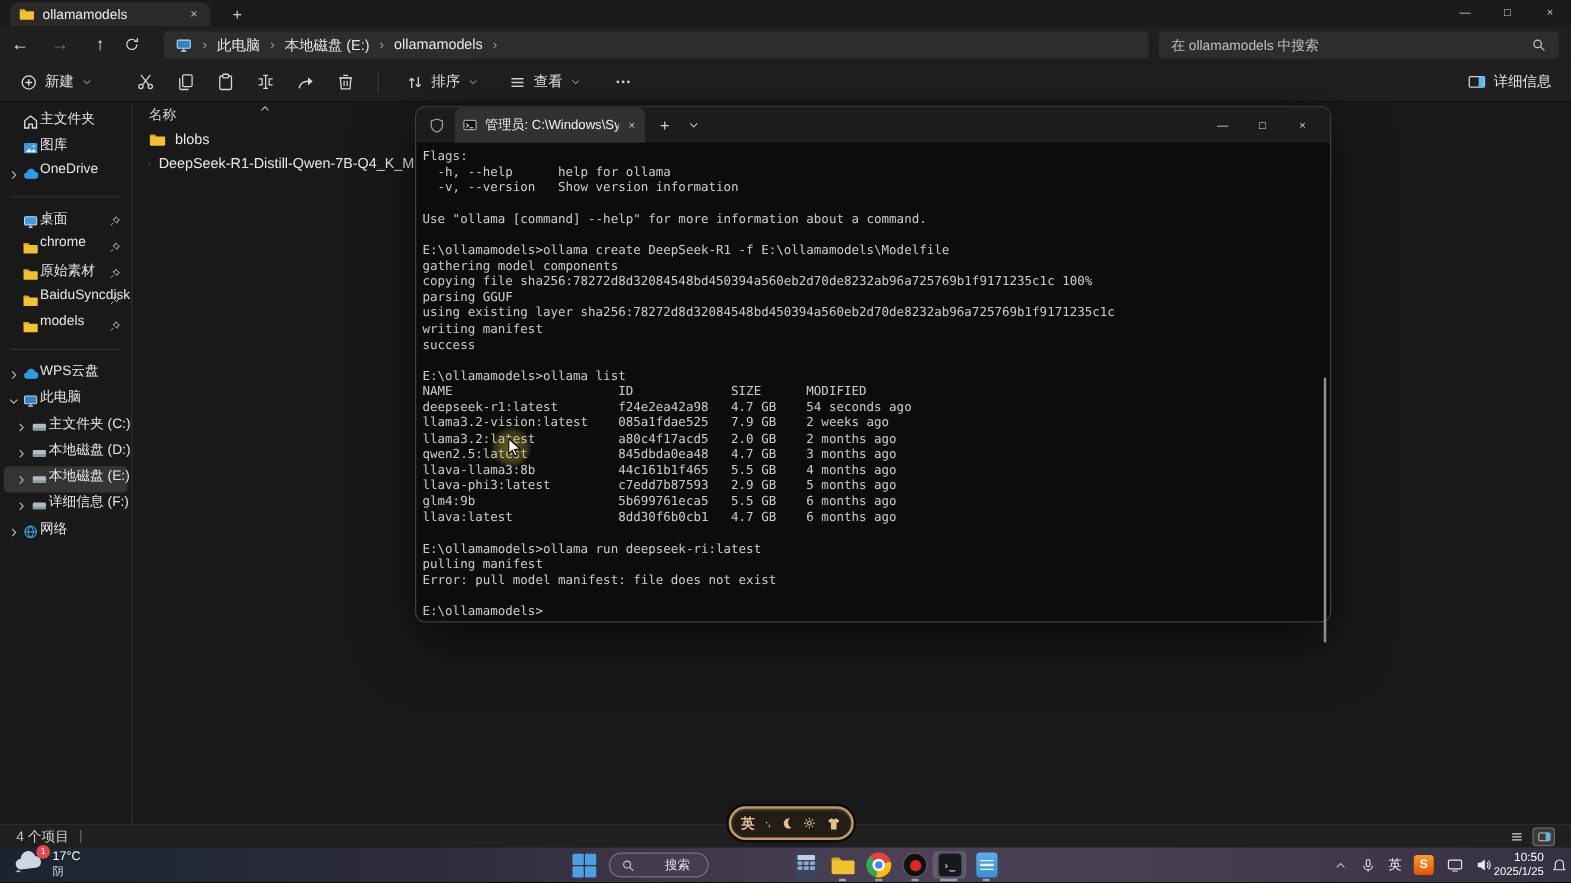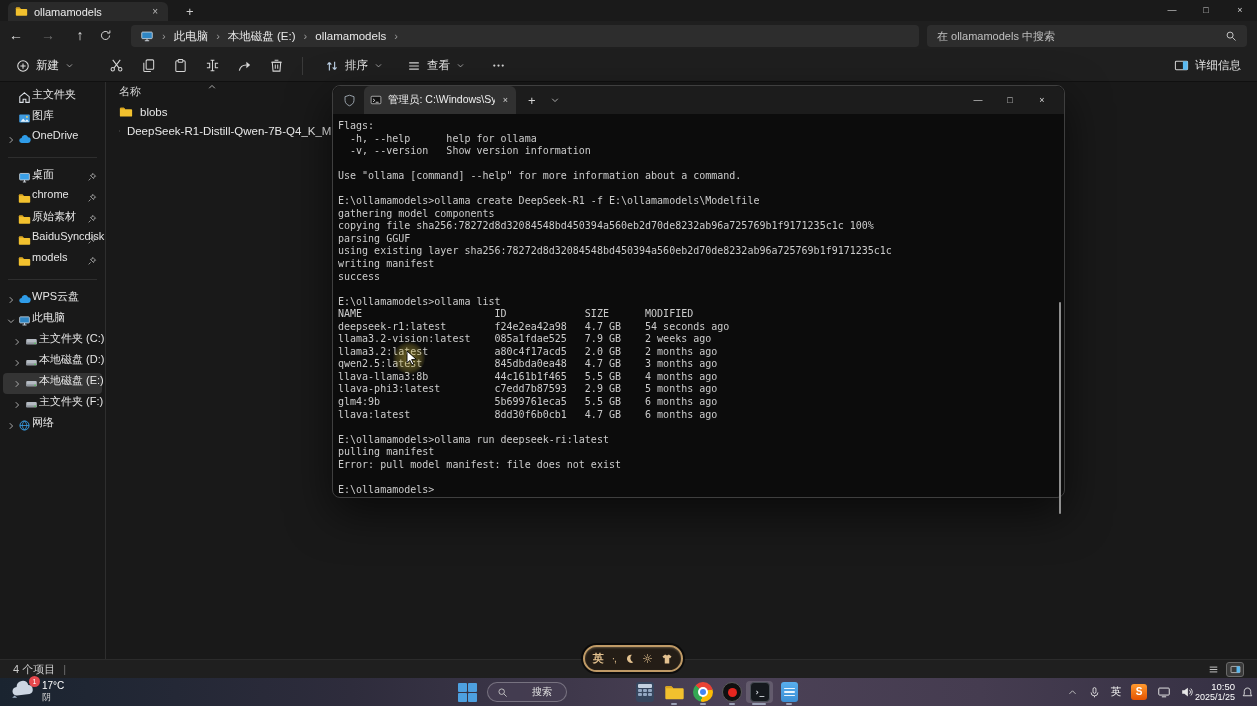--- a/index.html
+++ b/index.html
@@ -549,21 +549,21 @@
         <span class="chev">
             <svg width="10" height="10">
               <use href="#i-chev-r"></use>
             </svg>
           </span>
         <span class="ico">
             <svg width="13" height="13">
               <use href="#i-drive"></use>
             </svg>
           </span>
-        <span>主文件夹 (F:)</span>
+        <span>详细信息 (F:)</span>
       </div>
       <div class="srow">
         <span class="chev">
             <svg width="10" height="10">
               <use href="#i-chev-r"></use>
             </svg>
           </span>
         <span class="ico">
             <svg width="13" height="13">
               <use href="#i-globe"></use>

